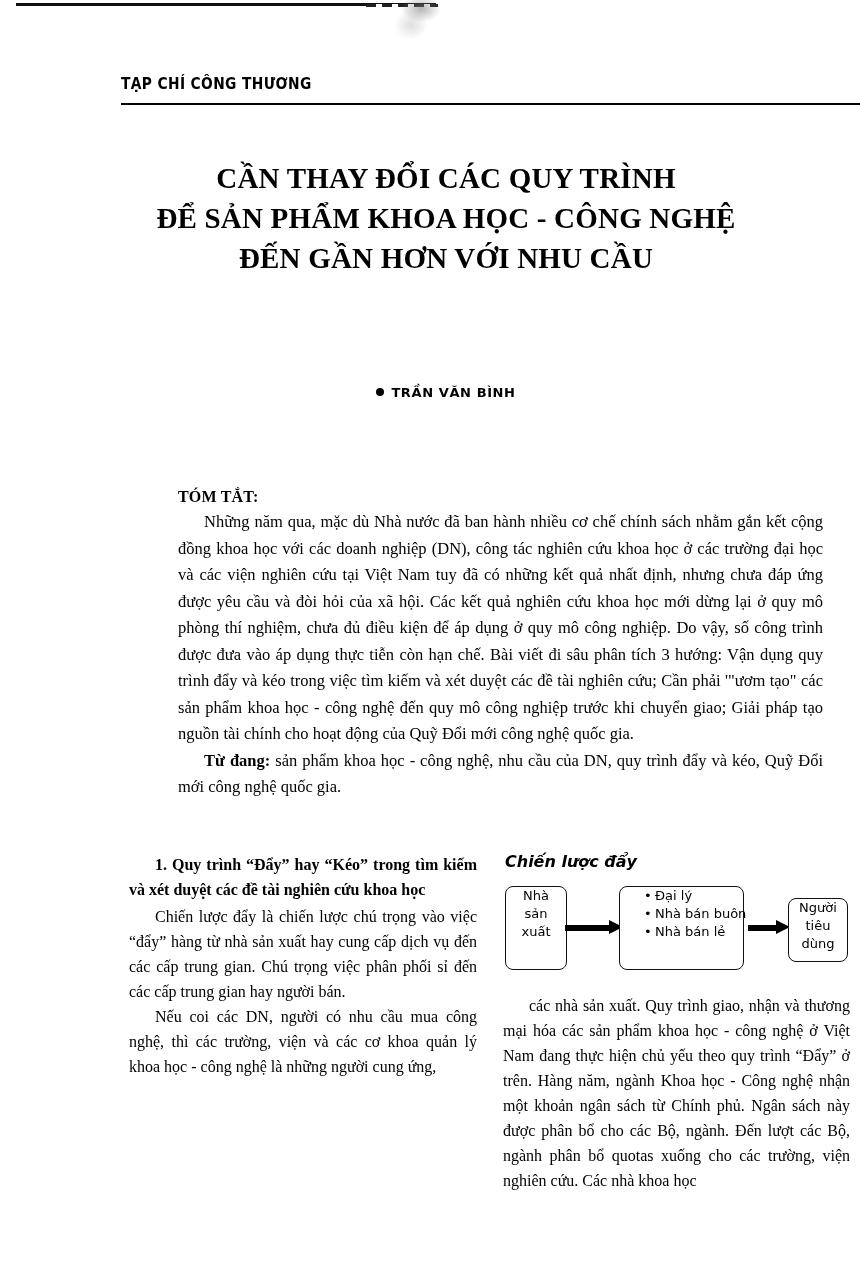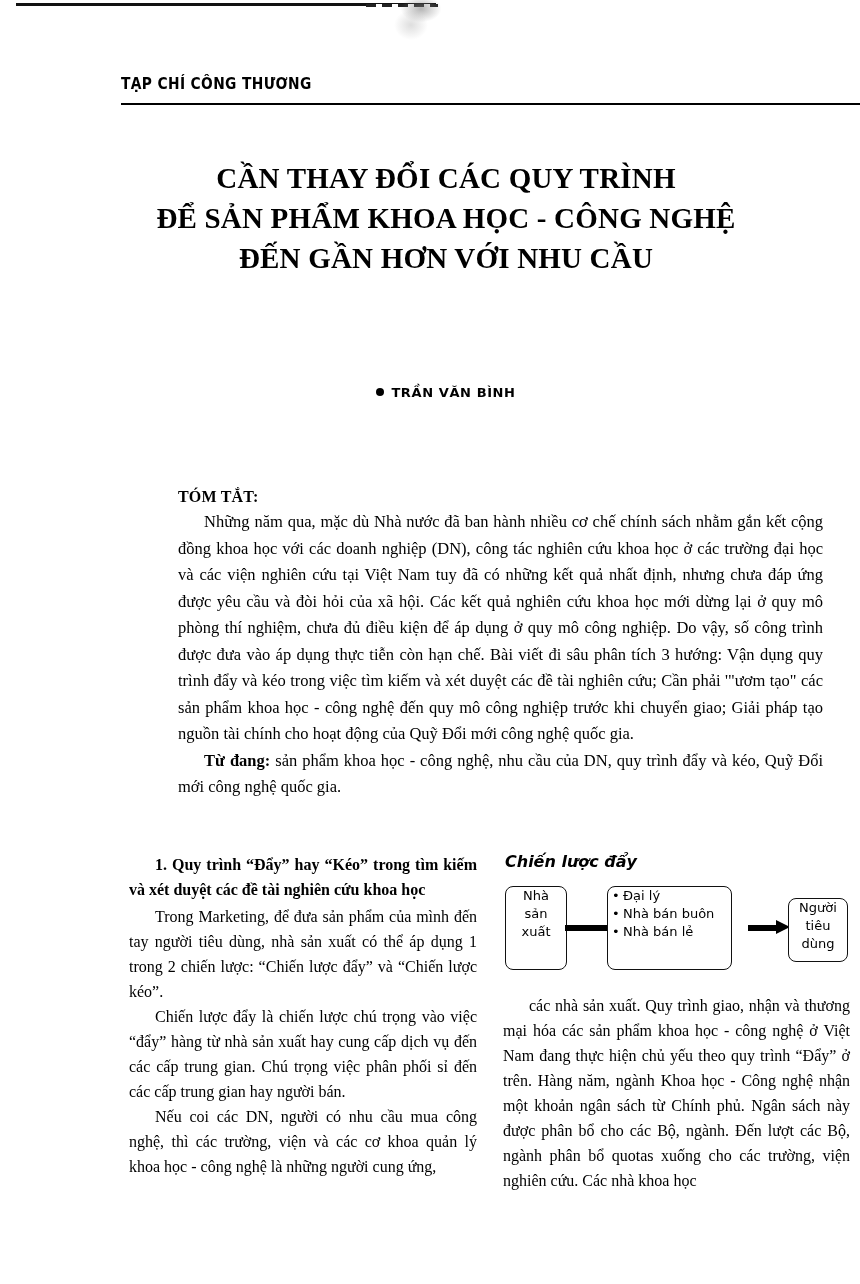--- a/index.html
+++ b/index.html
@@ -222,25 +222,25 @@
   }
   .fbox-producer {
     left: 2px;
     top: 8px;
     width: 62px;
     height: 84px;
     align-items: center;
     text-align: center;
   }
   .fbox-middle {
-    left: 104px;
+    left: 116px;
     top: 8px;
     width: 125px;
     height: 84px;
-    padding-left: 2px;
+    padding-left: 22px;
   }
   .fbox-consumer {
     left: 285px;
     top: 20px;
     width: 60px;
     height: 64px;
     align-items: center;
     text-align: center;
   }
   .fbox-line { white-space: nowrap; }
@@ -321,21 +321,20 @@
   </div>
 
   <div class="abstract">
     <div class="abstract-heading">TÓM TẮT:</div>
     <p class="abstract-para">Những năm qua, mặc dù Nhà nước đã ban hành nhiều cơ chế chính sách nhằm gắn kết cộng đồng khoa học với các doanh nghiệp (DN), công tác nghiên cứu khoa học ở các trường đại học và các viện nghiên cứu tại Việt Nam tuy đã có những kết quả nhất định, nhưng chưa đáp ứng được yêu cầu và đòi hỏi của xã hội. Các kết quả nghiên cứu khoa học mới dừng lại ở quy mô phòng thí nghiệm, chưa đủ điều kiện để áp dụng ở quy mô công nghiệp. Do vậy, số công trình được đưa vào áp dụng thực tiễn còn hạn chế. Bài viết đi sâu phân tích 3 hướng: Vận dụng quy trình đẩy và kéo trong việc tìm kiếm và xét duyệt các đề tài nghiên cứu; Cần phải '"ươm tạo" các sản phẩm khoa học - công nghệ đến quy mô công nghiệp trước khi chuyển giao; Giải pháp tạo nguồn tài chính cho hoạt động của Quỹ Đổi mới công nghệ quốc gia.</p>
     <p class="abstract-keywords"><span class="kw-label">Từ đang:</span><span> sản phẩm khoa học - công nghệ, nhu cầu của DN, quy trình đẩy và kéo, Quỹ Đổi mới công nghệ quốc gia.</span></p>
   </div>
 
   <div class="col-left">
     <p class="sec-heading">1. Quy trình “Đẩy” hay “Kéo” trong tìm kiếm và xét duyệt các đề tài nghiên cứu khoa học</p>
-    <p class="body-para">Trong Marketing, để đưa sản phẩm của mình đến tay người tiêu dùng, nhà sản xuất có thể áp dụng 1 trong 2 chiến lược: “Chiến lược đẩy” và “Chiến lược kéo”.</p>
     <p class="body-para">Chiến lược đẩy là chiến lược chú trọng vào việc “đẩy” hàng từ nhà sản xuất hay cung cấp dịch vụ đến các cấp trung gian. Chú trọng việc phân phối sỉ đến các cấp trung gian hay người bán.</p>
     <p class="body-para">Nếu coi các DN, người có nhu cầu mua công nghệ, thì các trường, viện và các cơ khoa quản lý khoa học - công nghệ là những người cung ứng,</p>
   </div>
 
   <div class="col-right">
 
     <div class="figure">
       <div class="fig-caption">Chiến lược đẩy</div>
       <div class="fig-canvas">
 

